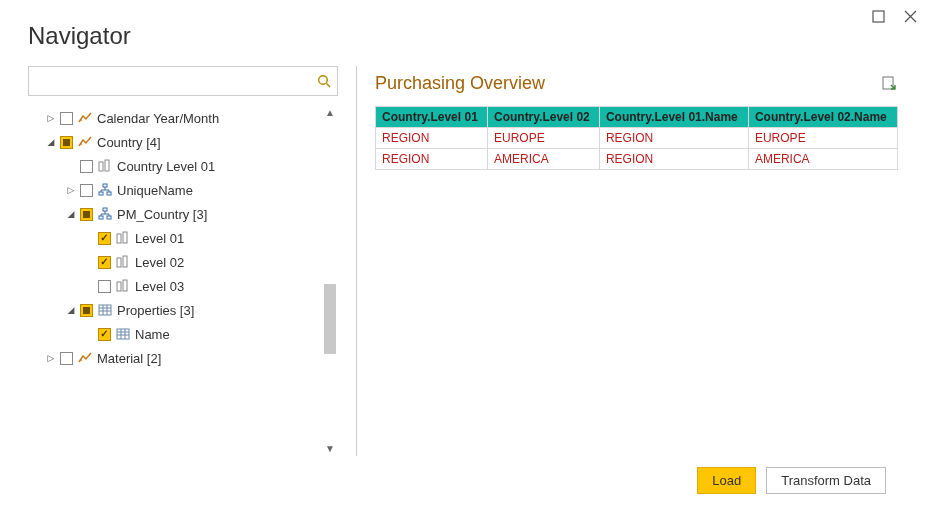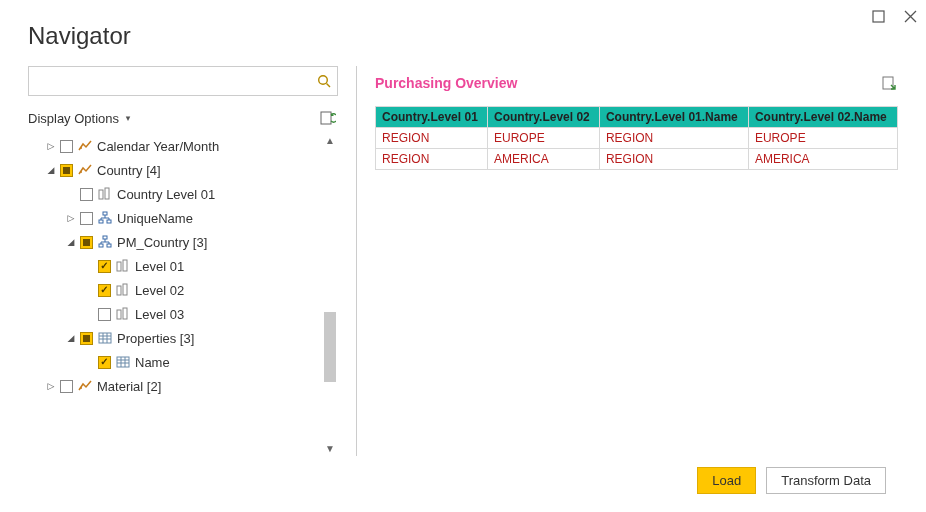--- a/index.html
+++ b/index.html
@@ -26,21 +26,21 @@
 .cb.checked { background: #ffc600; border-color: #b38a00; }
 .cb.checked::after { content:"✓"; font-size:10px; font-weight:bold; color:#4a3800; line-height:1; }
 .icon { width: 16px; height: 16px; display:inline-flex; align-items:center; justify-content:center; }
 .label { white-space: nowrap; }
 .scrollbar { position:absolute; right:0; top:0; width:16px; height:100%; }
 .sbtn { width:16px; height:16px; color:#666; font-size:10px; display:flex; align-items:center; justify-content:center; cursor:pointer; }
 .sthumb { position:absolute; left:2px; width:12px; top:180px; height:70px; background:#c8c8c8; }
 .divider { width:1px; background:#ccc; margin:0 18px; }
 .right { flex:1; display:flex; flex-direction:column; }
 .right-head { display:flex; align-items:center; justify-content:space-between; height:34px; }
-.right-head h2 { font-size:14px; font-weight:700; color:#ec4899; }
+.right-head h2 { font-size:18px; font-weight:400; color:#a16207; }
 .preview-action { color:#666; cursor:pointer; width:18px; height:18px; display:flex; align-items:center; justify-content:center; }
 table { border-collapse:collapse; width:100%; font-size:12px; margin-top:6px; }
 th, td { border:1px solid #d8d8d8; text-align:left; padding:3px 6px; }
 th { background:#14b8a6; font-weight:bold; color:#222; }
 td { color:#b91c1c; }
 .footer { position:absolute; bottom:18px; right:40px; display:flex; gap:10px; }
 .btn { border:1px solid #bbb; background:#fff; font-size:13px; padding:5px 14px; cursor:pointer; color:#333; }
 .btn.primary { background:#ffc600; border-color:#e0ac00; }
 
 .ic-dim svg, .ic-hier svg, .ic-lvl svg, .ic-tbl svg, .ic-fld svg { width:14px; height:14px; }
@@ -71,33 +71,20 @@
     <div class="search-box">
       <input type="text" placeholder="" style="">
       <span class="search-btn">
           <svg width="14" height="14" viewBox="0 0 14 14">
             <circle cx="6" cy="6" r="4.3" fill="none" stroke="#b58b00" stroke-width="1.4"></circle>
             <path d="M9.5 9.5 L13 13" stroke="#b58b00" stroke-width="1.4"></path>
           </svg>
         </span>
     </div>
 
-    <div class="options-row">
-      <span class="options-drop">
-        <span>Display Options</span>
-        <span class="triangle">▾</span>
-      </span>
-      <span class="refresh-btn">
-          <svg width="16" height="16" viewBox="0 0 16 16">
-            <rect x="1" y="2" width="10" height="12" fill="none" stroke="#666" stroke-width="1"></rect>
-            <path d="M11 5 A4 4 0 1 1 11 11" fill="none" stroke="#3a8a3a" stroke-width="1.3"></path>
-            <path d="M11 3 L11 6 L14 6 Z" fill="#3a8a3a"></path>
-          </svg>
-        </span>
-    </div>
 
     <div class="tree-wrap">
       <div class="tree">
 
         <div class="tree-row" style="padding-left:18px">
           <span class="triangle">▷</span>
           <span class="cb"></span>
           <span class="icon ic-dim">
               <svg viewBox="0 0 14 14">
                 <path d="M1 11 L5 5 L8 8 L13 2" stroke="#c77d1e" stroke-width="1.5" fill="none"></path>

